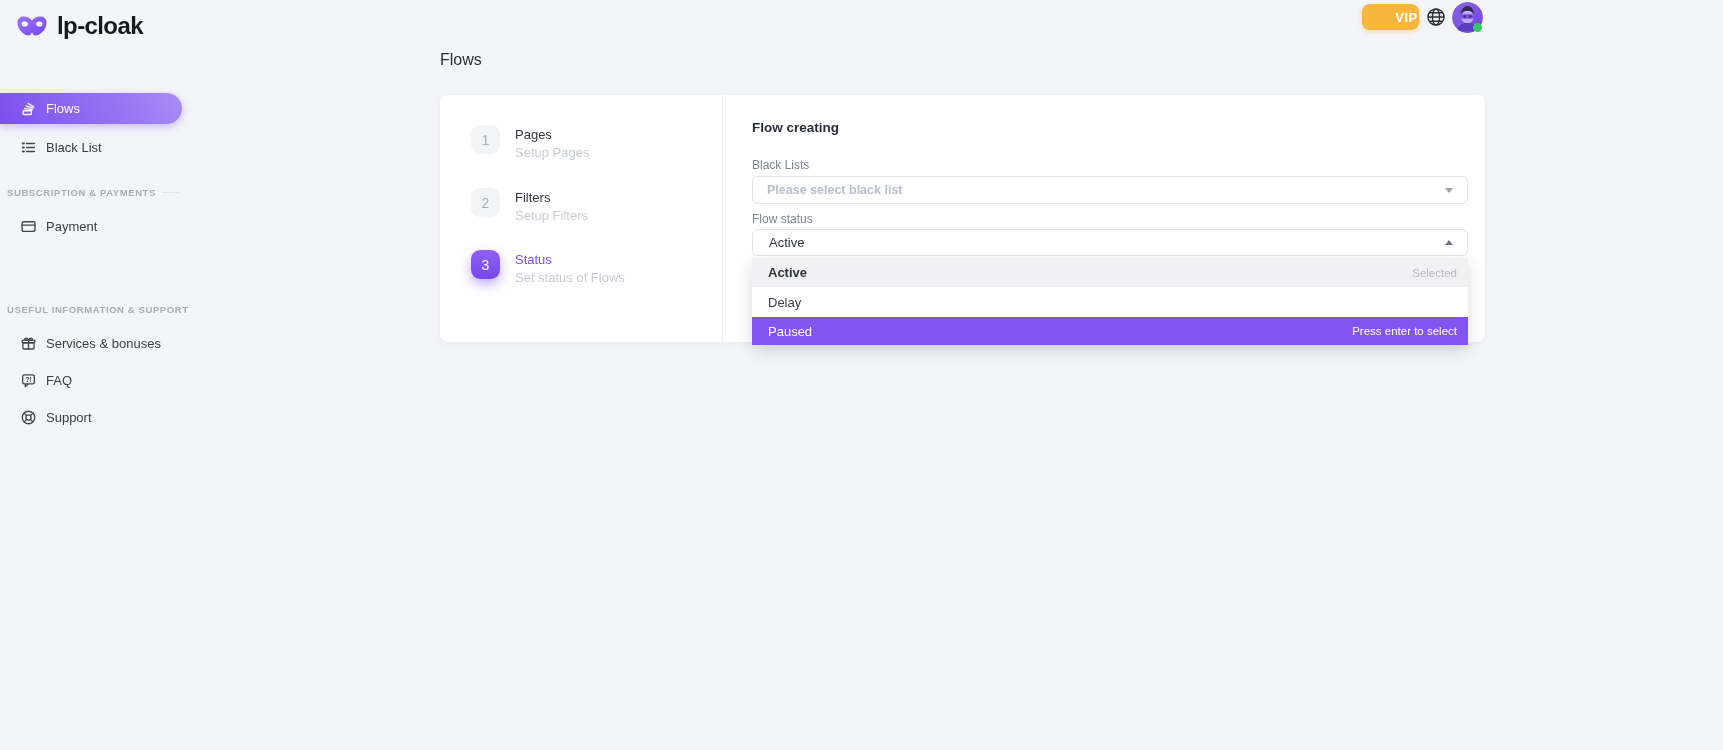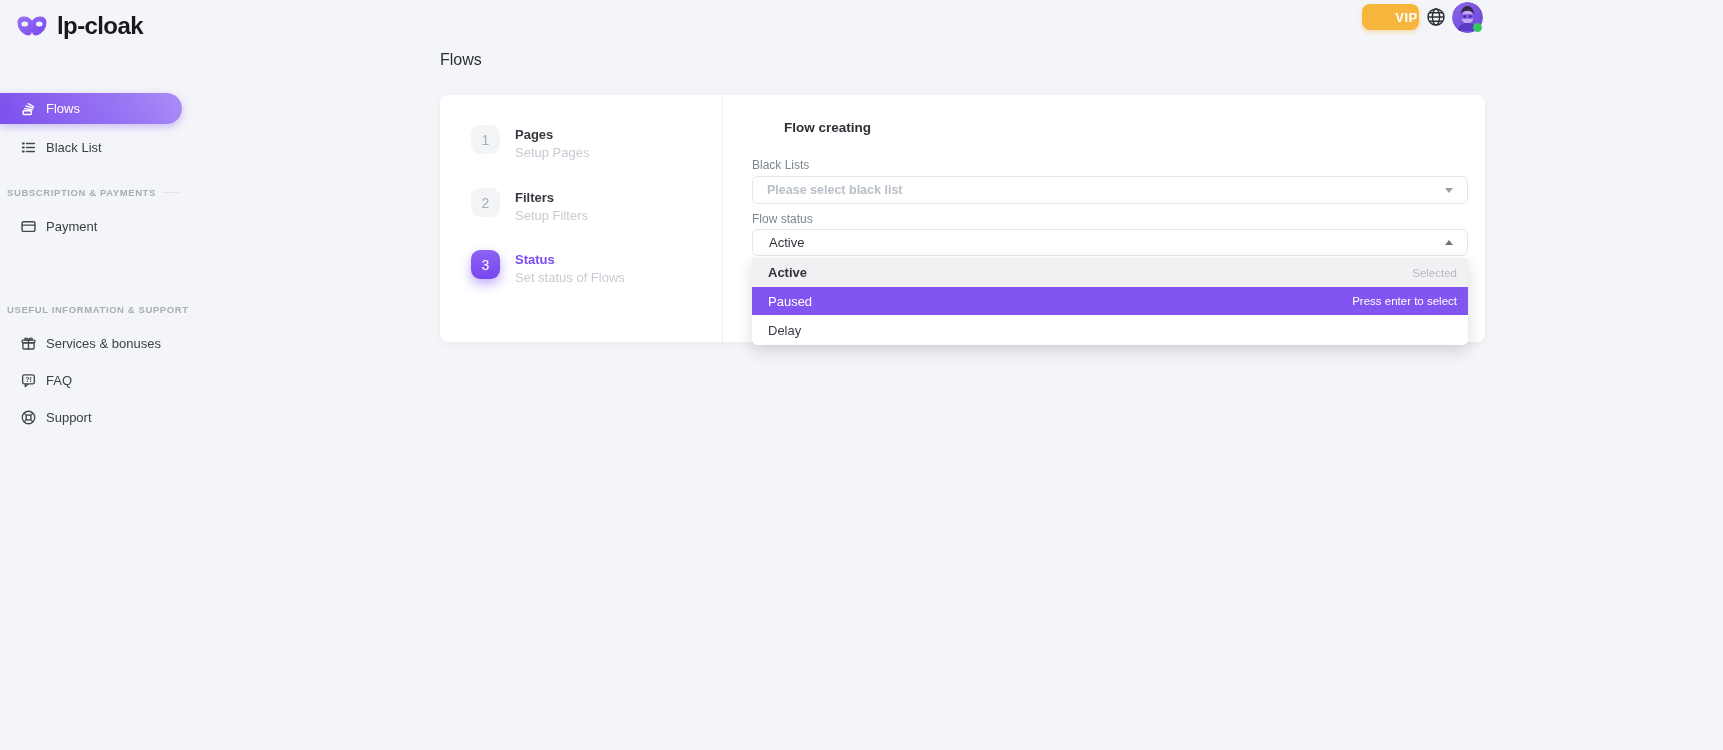--- a/index.html
+++ b/index.html
@@ -24,26 +24,26 @@
 
   
   .page-title { position:absolute; left:440px; top:51px; font-size:16px; font-weight:500; color:#2b3036; }
   .card { position:absolute; left:440px; top:95px; width:1045px; height:247px; background:#fff; border-radius:8px; box-shadow:0 2px 6px rgba(25,30,40,.05); }
   .card .vdivider { position:absolute; left:282px; top:0; bottom:0; width:1px; background:#ededf0; }
 
   
   .step { position:absolute; left:31px; display:flex; gap:15px; cursor:pointer; }
   .step-badge { width:29px; height:29px; border-radius:9px; display:flex; align-items:center; justify-content:center; font-size:14px; background:#f3f4f6; color:#a9afb7; flex:0 0 29px; }
   .step.current .step-badge { background:linear-gradient(180deg,#8d62f4,#7847ef); color:#fff; box-shadow:0 5px 12px rgba(120,71,239,.45); }
-  .step-title { font-size:13px; font-weight:700; color:#34383e; padding-top:2px; }
+  .step-title { font-size:13px; font-weight:400; color:#34383e; padding-top:2px; }
   .step.current .step-title { color:#7a4bf0; }
   .step-sub { font-size:13px; color:#c7cbd1; margin-top:3px; }
 
   
-  .form-title { position:absolute; left:312px; top:25px; font-size:13.5px; font-weight:700; color:#2b3036;margin-left:32px; }
+  .form-title { position:absolute; left:312px; top:25px; font-size:13.5px; font-weight:700; color:#2b3036; }
   .field-label { position:absolute; left:312px; font-size:12px; color:#7d858f; }
   .select-box { position:absolute; left:312px; width:716px; background:#fff; border:1px solid #e3e5e9; border-radius:6px; display:flex; align-items:center; cursor:pointer; }
   .select-box.bl { top:81px; height:28px; padding:0 30px 0 14px; }
   .select-box.fs { top:134px; height:27px; padding:0 30px 0 16px; }
   .placeholder { font-size:12.5px; color:#b9bfc8;font-weight:bold; }
   .select-value { font-size:13px; color:#2f343a; }
   .caret { position:absolute; right:14px; top:50%; width:0; height:0; border-left:4.5px solid transparent; border-right:4.5px solid transparent; }
   .caret.down { margin-top:-2px; border-top:5px solid #9ba1aa; }
   .caret.up { margin-top:-3px; border-bottom:5px solid #6e747d; }
 
@@ -229,22 +229,22 @@
   <div class="select-box fs">
     <span class="select-value">Active</span>
     <span class="caret up"></span>
   </div>
 
   <div class="dropdown">
     <div class="opt opt-0">
       <span>Active</span>
       <span class="opt-hint">Selected</span>
     </div>
+    <div class="opt opt-2">
+      <span>Delay</span>
+      <span class="opt-hint"></span>
+    </div>
     <div class="opt opt-1">
       <span>Paused</span>
       <span class="opt-hint">Press enter to select</span>
     </div>
-    <div class="opt opt-2">
-      <span>Delay</span>
-      <span class="opt-hint"></span>
-    </div>
   </div>
 </section>
 
 </body></html>

